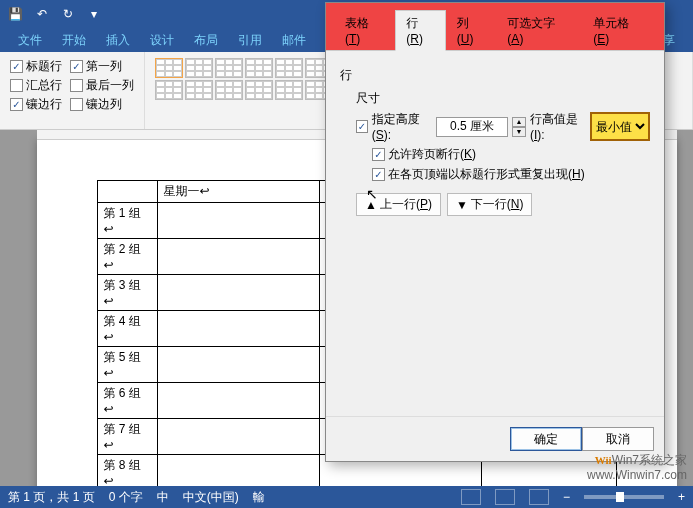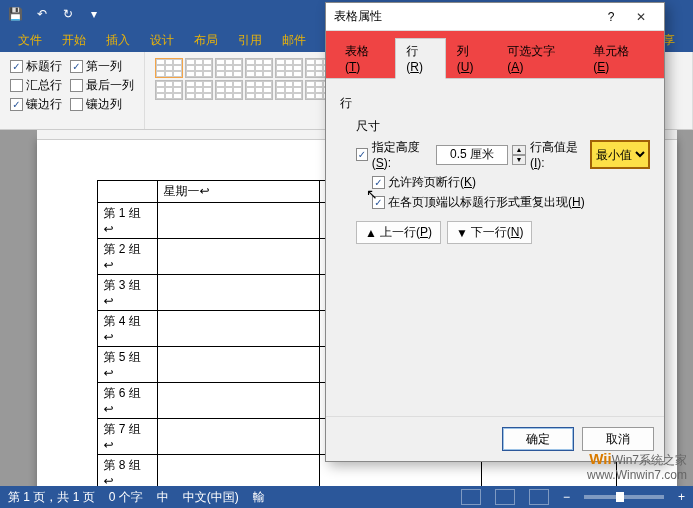--- a/index.html
+++ b/index.html
@@ -6,21 +6,21 @@
 body { width: 693px; height: 508px; background: #f0f0f0; position: relative; overflow: hidden; }
 
 
 .titlebar { height: 28px; background: #2b579a; color: #fff; display: flex; align-items: center; padding: 0 4px; }
 .titlebar .qat { display: flex; gap: 2px; }
 .qat-btn { width: 24px; height: 24px; display: flex; align-items: center; justify-content: center; color: #fff; }
 .titlebar .doc-title { flex: 1; text-align: center; font-size: 12px; color: #fff; }
 
 
 .ribbon-tabs { height: 24px; background: #2b579a; display: flex; padding-left: 8px; }
-.ribbon-tab { padding: 4px 10px; color: #eab308; cursor: pointer; }
+.ribbon-tab { padding: 4px 10px; color: #7dd3fc; cursor: pointer; }
 .ribbon-tab.last { margin-left: auto; margin-right: 8px; }
 
 
 .ribbon-body { height: 78px; background: #f3f3f3; border-bottom: 1px solid #ccc; display: flex; }
 .ribbon-group { border-right: 1px solid #ddd; padding: 4px 8px; display: flex; flex-direction: column; }
 .group-content { flex: 1; display: flex; align-items: flex-start; gap: 4px; }
 .group-label { text-align: center; color: #555; font-size: 11px; padding-top: 2px; }
 .checkbox-stack { display: flex; flex-direction: column; gap: 2px; padding: 2px; }
 .chk-row { display: flex; align-items: center; gap: 3px; white-space: nowrap; }
 .chk { width: 13px; height: 13px; border: 1px solid #888; background: #fff; display: inline-flex; align-items: center; justify-content: center; font-size: 10px; color: #2b579a; }
@@ -52,35 +52,35 @@
 .dlg-body { flex: 1; padding: 10px 14px; background: #f0f0f0; }
 .section-label { margin: 6px 0 4px; }
 .indent { margin-left: 16px; }
 .fieldrow { display: flex; align-items: center; gap: 4px; margin: 4px 0; }
 .fieldrow input.num { width: 72px; height: 20px; border: 1px solid #999; padding: 0 2px; text-align: center; }
 .spinner { display: flex; flex-direction: column; }
 .spinner button { width: 14px; height: 10px; font-size: 7px; border: 1px solid #999; background: #eee; line-height: 7px; padding: 0; }
 .fieldrow select { height: 29px; border: 2px solid #a16207; background: #fde047; }
 .nav-row { display: flex; gap: 6px; margin-top: 10px; }
 .nav-btn { border: 1px solid #bbb; background: #fdfdfd; padding: 2px 8px; display: flex; align-items: center; gap: 3px; cursor: pointer; }
-.dlg-buttons { padding: 10px; display: flex; justify-content: flex-end; gap: 8px; border-top: 1px solid #ddd; background: #f0f0f0; }
+.dlg-buttons { padding: 10px; display: flex; justify-content: flex-end; gap: 0; border-top: 1px solid #ddd; background: #f0f0f0; }
 .dlg-buttons button { width: 72px; height: 24px; border: 1px solid #999; background: #fdfdfd; cursor: pointer; }
 .dlg-buttons button.primary { border: 1px solid #2b579a; box-shadow: 0 0 0 1px #9cc2e6 inset; }
 .cursor-arrow { position: absolute; left: 366px; top: 186px; font-size: 14px; color: #000; pointer-events: none; }
 
 
 .statusbar { position: absolute; bottom: 0; left: 0; right: 0; height: 22px; background: #2b579a; color: #fff; display: flex; align-items: center; padding: 0 8px; gap: 14px; font-size: 11px; }
 .statusbar .spacer { flex: 1; }
 .view-btn { width: 20px; height: 16px; border: 1px solid rgba(255,255,255,0.4); display: inline-block; }
 .zoom-slider { width: 80px; height: 4px; background: rgba(255,255,255,0.4); position: relative; }
 .zoom-slider::after { content:""; position:absolute; left: 40%; top:-3px; width:8px; height:10px; background:#fff; }
 
 
 .watermark { position: absolute; right: 6px; bottom: 24px; color: #666; text-align: right; line-height: 1.3; font-size: 12px; pointer-events: none; }
-.watermark b { color: #d97b00; font-size: 15px; }
+.watermark b { color: #d97b00; font-size: 11px; font-family: Liberation Serif, serif; }
 
 
 u { text-decoration: underline; }
 </style>
 </head>
 <body>
 
 <div class="titlebar">
   <div class="qat">
     <div class="qat-btn">💾</div>
@@ -363,25 +363,20 @@
             <td></td>
             <td></td>
           </tr>
 
     </tbody>
       </table>
   </div>
 </div>
 
 <div class="dialog">
-  <div class="dlg-title">
-    <span>表格属性</span>
-    <span class="win-btn">?</span>
-    <span class="win-btn win-close">✕</span>
-  </div>
   <div class="dlg-tabs">
     <div class="dlg-tab">表格(<u>T</u>)</div>
     <div class="dlg-tab active">行(<u>R</u>)</div>
     <div class="dlg-tab">列(<u>U</u>)</div>
     <div class="dlg-tab">可选文字(<u>A</u>)</div>
     <div class="dlg-tab">单元格(<u>E</u>)</div>
   </div>
   <div class="dlg-body">
     <div class="section-label">行</div>
     <div class="indent">

